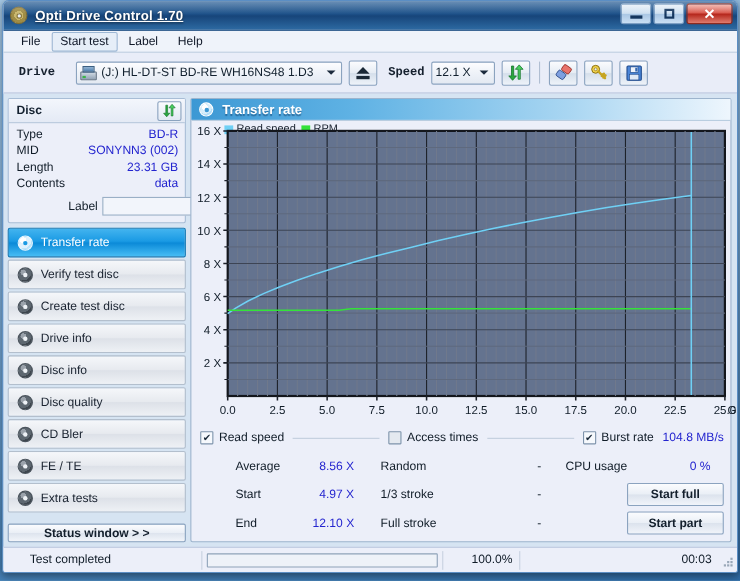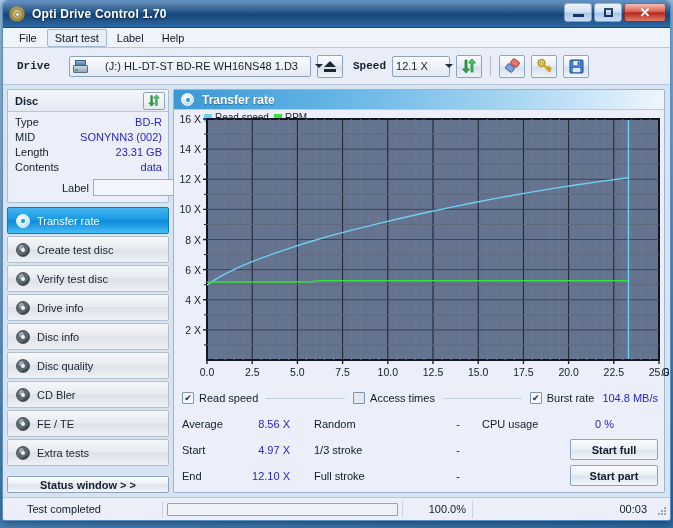--- a/index.html
+++ b/index.html
@@ -47,20 +47,21 @@
     border:1px solid #7d6c33;
   }
   .title-icon .hole{
     position:absolute; left:6px; top:6px; width:5px; height:5px; border-radius:50%;
     background:#e9eef5; border:1px solid #86753c;
   }
   .title-text {
     color:#fff; font-size:12px; font-weight:bold;
     text-shadow: 0 1px 2px rgba(0,0,0,.6);
     letter-spacing:.2px;
+    text-decoration:underline;
   }
   .winbtns { position:absolute; right:4px; top:2px; display:flex; gap:2px; }
   .winbtn {
     width:28px; height:19px; border:1px solid #7d9fc4; border-radius:3px;
     background: linear-gradient(180deg,#e8f0f8 0%, #cddff0 48%, #a9c6e4 52%, #cadff3 100%);
     display:flex;align-items:center;justify-content:center;
     color:#10355e; font-size:10px; font-weight:bold;
     cursor:pointer;
   }
   .winbtn.close{
@@ -86,21 +87,21 @@
   
   .drivebar{
     height:37px; background:#e9edf8;
     border-bottom:1px solid #b9c6de;
     display:flex; align-items:center; padding:0 6px; gap:6px;
   }
   .lbl-bold{ font-weight:bold; font-size:11px; color:#15202e;}
   .combo{
     height:21px; border:1px solid #8ba3bf; border-radius:2px;
     background:linear-gradient(180deg,#fdfdff 0%,#eef2f8 50%,#e3e9f2 100%);
-    display:flex; align-items:center; padding:0 2px 0 3px; gap:17px;
+    display:flex; align-items:center; padding:0 2px 0 3px; gap:4px;
     position:relative; cursor:pointer;
   }
   .combo.drive{ width:242px; }
   .combo.speed{ width:58px; }
   .combo .arrow{
     margin-left:auto; width:14px; height:17px;
     display:flex; align-items:center; justify-content:center;
   }
   .combo .arrow i{
     width:0;height:0;border-left:4px solid transparent;border-right:4px solid transparent;
@@ -247,21 +248,21 @@
   .cbox{
     width:12px;height:12px;border:1px solid #7d93ab;background:#f6f9fd;border-radius:1px;
     display:flex;align-items:center;justify-content:center; cursor:pointer;
     font-size:9px; color:#1c2b3a; line-height:1;
   }
   .cbox.off{ background:#e4e9f0; color:transparent;}
   .cbtxt{ font-size:11px; color:#101c28;}
   .uline{ flex:1; border-bottom:1px solid #c3cedd; height:1px; margin:0 8px; align-self:center;}
   .burstval{ color:#2425cf; font-size:11px; margin-left:8px;}
   .stats{
-    padding:3px 6px 5px 8px; display:flex; flex-direction:column; gap:3px;
+    padding:3px 6px 5px 8px; display:flex; flex-direction:column; gap:3px;margin-left:32px;
   }
   .srow{ display:flex; align-items:center; height:23px; }
   .s-k1{ width:62px; font-size:11px; color:#101c28;}
   .s-v1{ width:70px; text-align:right; font-size:11px; color:#2425cf; padding-right:24px;}
   .s-k2{ width:90px; font-size:11px; color:#101c28;}
   .s-v2{ width:78px; text-align:right; font-size:11px; color:#101c28; padding-right:22px;}
   .s-k3{ width:84px; font-size:11px; color:#101c28;}
   .s-v3{ width:48px; text-align:right; font-size:11px; color:#2425cf;}
   .actbtn{
     margin-left:auto; width:88px;height:21px;
@@ -273,21 +274,21 @@
   
   .statusbar{
     position:absolute; left:0; right:0; bottom:0; height:23px;
     background:#eceff9; border-top:1px solid #b9c6de;
     display:flex; align-items:center;
   }
   .sb-cell{
     height:17px; display:flex; align-items:center; padding:0 6px;
     font-size:11px; color:#101c28;
   }
-  .sb-text{ width:160px; border-right:1px solid #c8d2e0;padding-left:24px; }
+  .sb-text{ width:181px; border-right:1px solid #c8d2e0;padding-left:24px; }
   .sb-prog{ flex:1; padding:0 4px; border-right:1px solid #c8d2e0; }
   .progbar{
     width:100%; height:13px; border:1px solid #8ea2b8; background:#eef2f8; border-radius:1px;
     overflow:hidden;
   }
   .progfill{
     height:100%; width:100%;
     background:linear-gradient(180deg,#8ff27a 0%,#2fd11a 35%,#19b808 60%,#6fe95a 100%);
   }
   .sb-pct{ width:70px; justify-content:flex-end; border-right:1px solid #c8d2e0; }
@@ -423,25 +424,25 @@
         </div>
       </div>
 
       <div class="navlist">
         <div class="navitem sel">
           <span class="navicon"></span>
           <span>Transfer rate</span>
         </div>
         <div class="navitem">
           <span class="navicon"></span>
+          <span>Verify test disc</span>
+        </div>
+        <div class="navitem">
+          <span class="navicon"></span>
           <span>Create test disc</span>
-        </div>
-        <div class="navitem">
-          <span class="navicon"></span>
-          <span>Verify test disc</span>
         </div>
         <div class="navitem">
           <span class="navicon"></span>
           <span>Drive info</span>
         </div>
         <div class="navitem">
           <span class="navicon"></span>
           <span>Disc info</span>
         </div>
         <div class="navitem">

